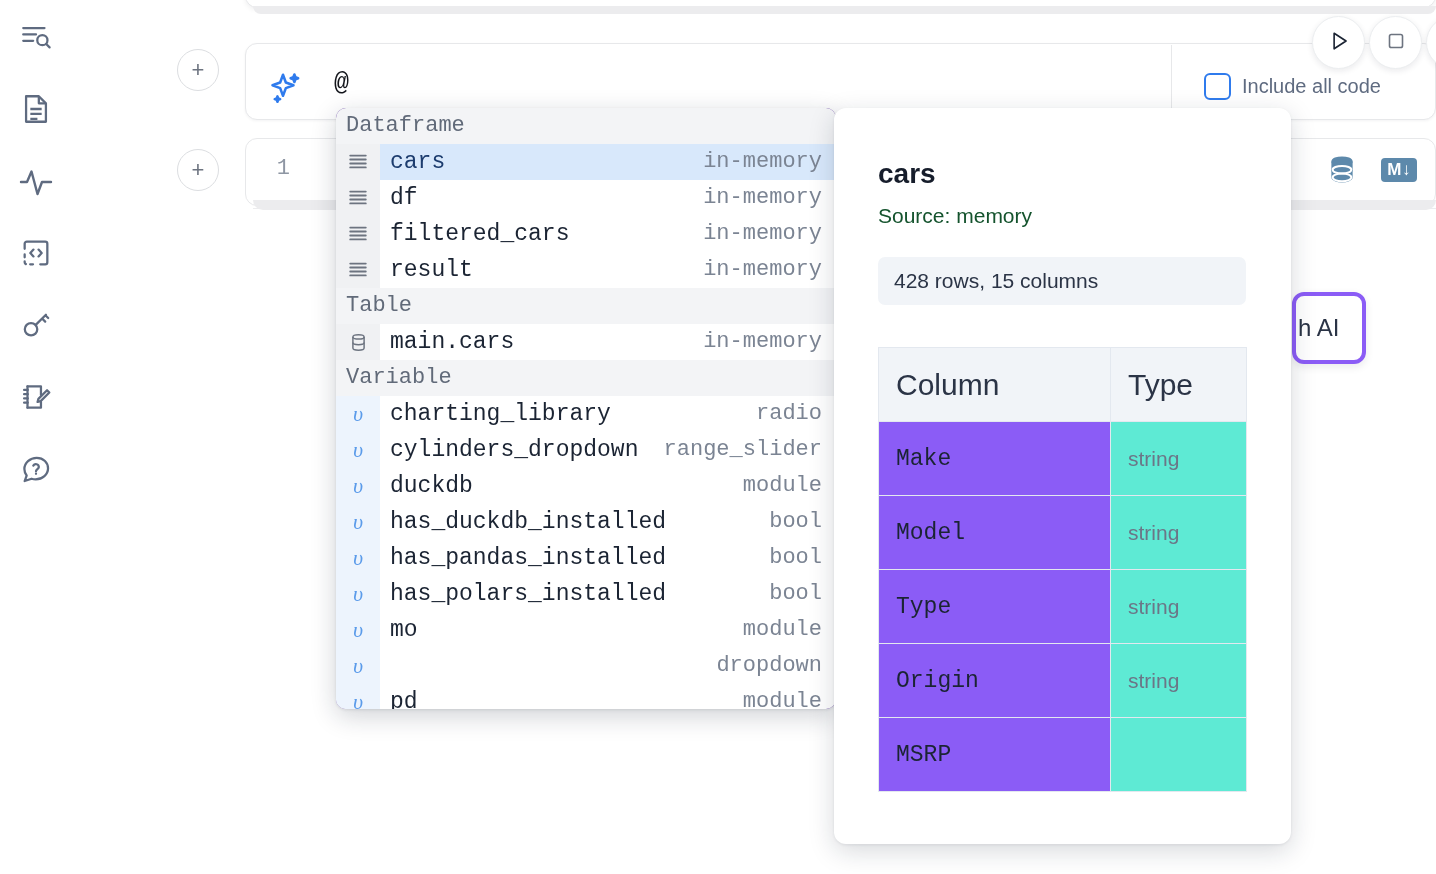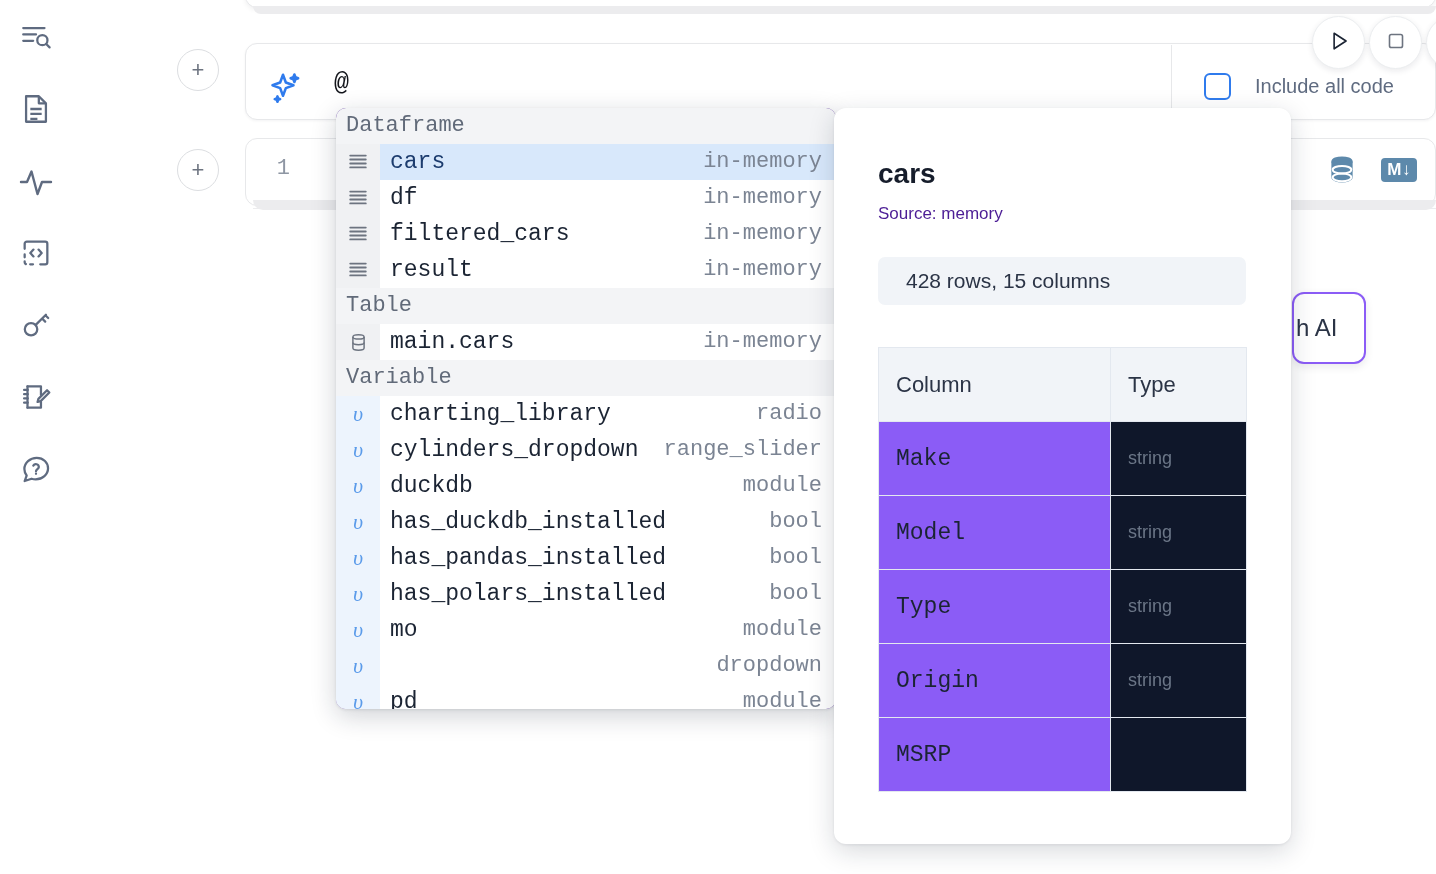--- a/index.html
+++ b/index.html
@@ -47,21 +47,21 @@
   }
   .ai-sparkle { position: absolute; left: 22px; top: 26px; color: #2f7bed; }
   .ai-input {
     position: absolute; left: 88px; top: 20px; width: 830px; height: 38px;
     border: none; outline: none; background: transparent;
     font-family: "Liberation Mono", monospace; font-size: 25px; color: #12141a;
     caret-color: #12141a;
   }
   .ai-divider { position: absolute; left: 925px; top: 1px; width: 1px; height: 75px; background: #e7e8ea; }
   .include-wrap {
-    position: absolute; left: 958px; top: 29px; display: flex; align-items: center; gap: 24px; cursor: pointer;
+    position: absolute; left: 958px; top: 29px; display: flex; align-items: center; gap: 11px; cursor: pointer;
   }
   .chk {
     width: 27px; height: 27px; border: 2px solid #2f7bed; border-radius: 6px; background: #fff;
   }
   .include-label { font-size: 20px; color: #5f6b80; white-space: nowrap; }
 
   .round-btn {
     position: absolute; width: 53px; height: 53px; border-radius: 50%;
     background: #fff; border: 1px solid #eceef0;
     box-shadow: 0 2px 6px rgba(18,24,40,.09);
@@ -90,21 +90,21 @@
     display: inline-flex; align-items: center; justify-content: center;
     background: #5d89ab; color: #fff; border-radius: 4px;
     font-family: "Liberation Sans", sans-serif; font-weight: bold;
     font-size: 17px; padding: 2px 6px; letter-spacing: .5px;
   }
   .hr-below { position: absolute; left: 253px; top: 208px; width: 1183px; height: 1px; background: #ececee; }
 
   
   .ai-chip {
     position: absolute; left: 1292px; top: 292px; width: 74px; height: 72px;
-    background: #fff; border: 2px solid #8b5cf6; border-radius: 12px;
+    background: #fff; border: 4px solid #8b5cf6; border-radius: 12px;
     box-shadow: 0 3px 9px rgba(18,24,40,.09);
     display: flex; align-items: center; justify-content: flex-start;
     padding-left: 2px; overflow: hidden;
   }
   .ai-chip span { font-size: 24px; color: #2b3446; white-space: nowrap; }
 
   
   .completion {
     position: absolute; left: 336px; top: 108px; width: 500px; height: 601px;
     background: #4c1d95; border-radius: 10px;
@@ -141,42 +141,42 @@
   .vglyph { font-family: "Liberation Serif", serif; font-style: italic; font-size: 22px; color: #5b9bea; }
 
   
   .detail {
     position: absolute; left: 834px; top: 108px; width: 457px; height: 736px;
     background: #fff; border-radius: 12px;
     box-shadow: 0 7px 26px rgba(20,28,48,.17), 0 1px 3px rgba(20,28,48,.08);
     overflow: hidden;
   }
   .detail-title { position: absolute; left: 44px; top: 50px; font-size: 28px; font-weight: bold; color: #161d2b; }
-  .detail-source { position: absolute; left: 44px; top: 96px; font-size: 17px; color: #4c1d95; }
+  .detail-source { position: absolute; left: 44px; top: 96px; font-size: 21px; color: #14532d; }
   .detail-pill {
     position: absolute; left: 44px; top: 149px; width: 368px; height: 48px;
     background: #f1f4f8; border-radius: 7px;
-    display: flex; align-items: center; padding-left: 28px;
+    display: flex; align-items: center; padding-left: 16px;
     font-size: 21px; color: #2b3446;
   }
   .detail-table {
     position: absolute; left: 44px; top: 239px; width: 368px;
     border-collapse: collapse; table-layout: fixed;
   }
   .detail-table th, .detail-table td {
     border: 1px solid #e3e8ef; height: 74px; text-align: left; padding-left: 17px; vertical-align: middle;
   }
   .detail-table th {
-    background: #f1f4f8; font-weight: normal; font-size: 22px; color: #2b3446;
+    background: #f1f4f8; font-weight: normal; font-size: 30px; color: #2b3446;
   }
   .detail-table td.col-name {
     background: #8b5cf6; font-family: "Liberation Mono", monospace; font-size: 23px; color: #1b2433;
   }
   .detail-table td.col-type {
-    background: #0f172a; font-size: 18px; color: #6b7687;
+    background: #5eead4; font-size: 21px; color: #6b7687;
   }
   .detail-table col.c1 { width: 232px; }
   .detail-table col.c2 { width: 136px; }
 </style>
 </head>
 <body>
 
 <div id="root">
 
   <div class="rail">

